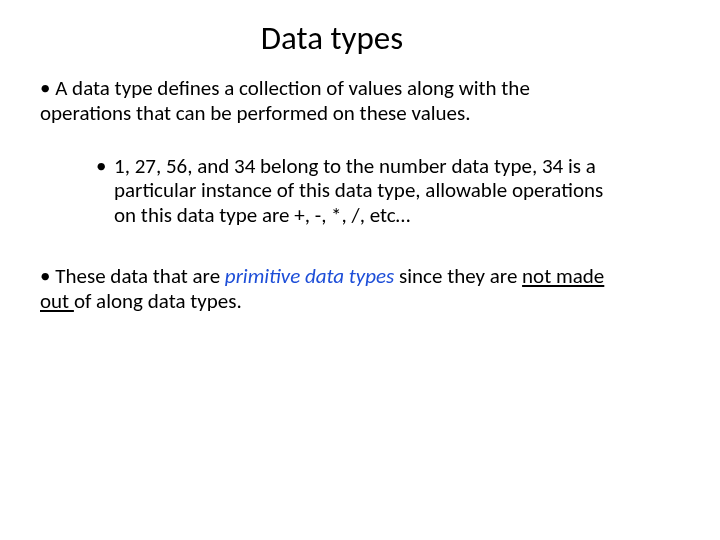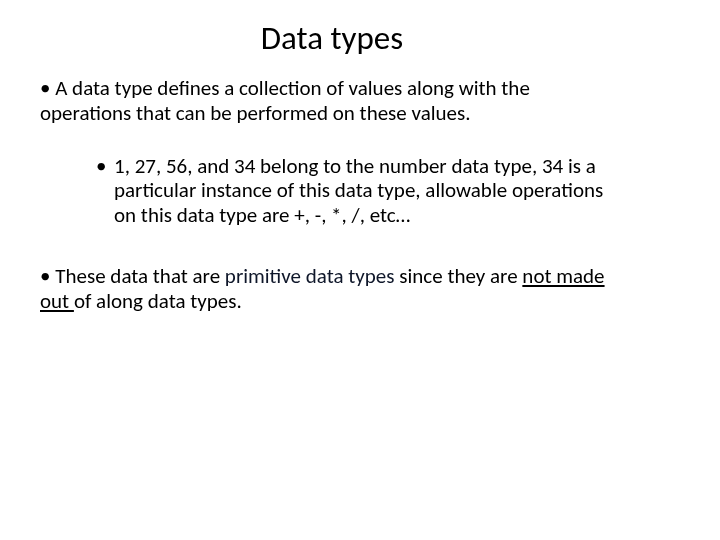--- a/index.html
+++ b/index.html
@@ -41,21 +41,21 @@
     line-height: 1.18;
     margin: 0 0 36px 0;
     text-indent: -18px;
     padding-left: 18px;
   }
   .level2 .dot {
     display: inline-block;
     width: 18px;
     text-indent: 0;
   }
-  .red { color: #0f172a; }
+  .red { color: #1d4ed8; font-style: italic; }
   .underline { text-decoration: underline; }
 </style>
 </head>
 <body>
 
 <div class="slide">
 
   <h1 class="title">Data types</h1>
 
   <p class="level1">

